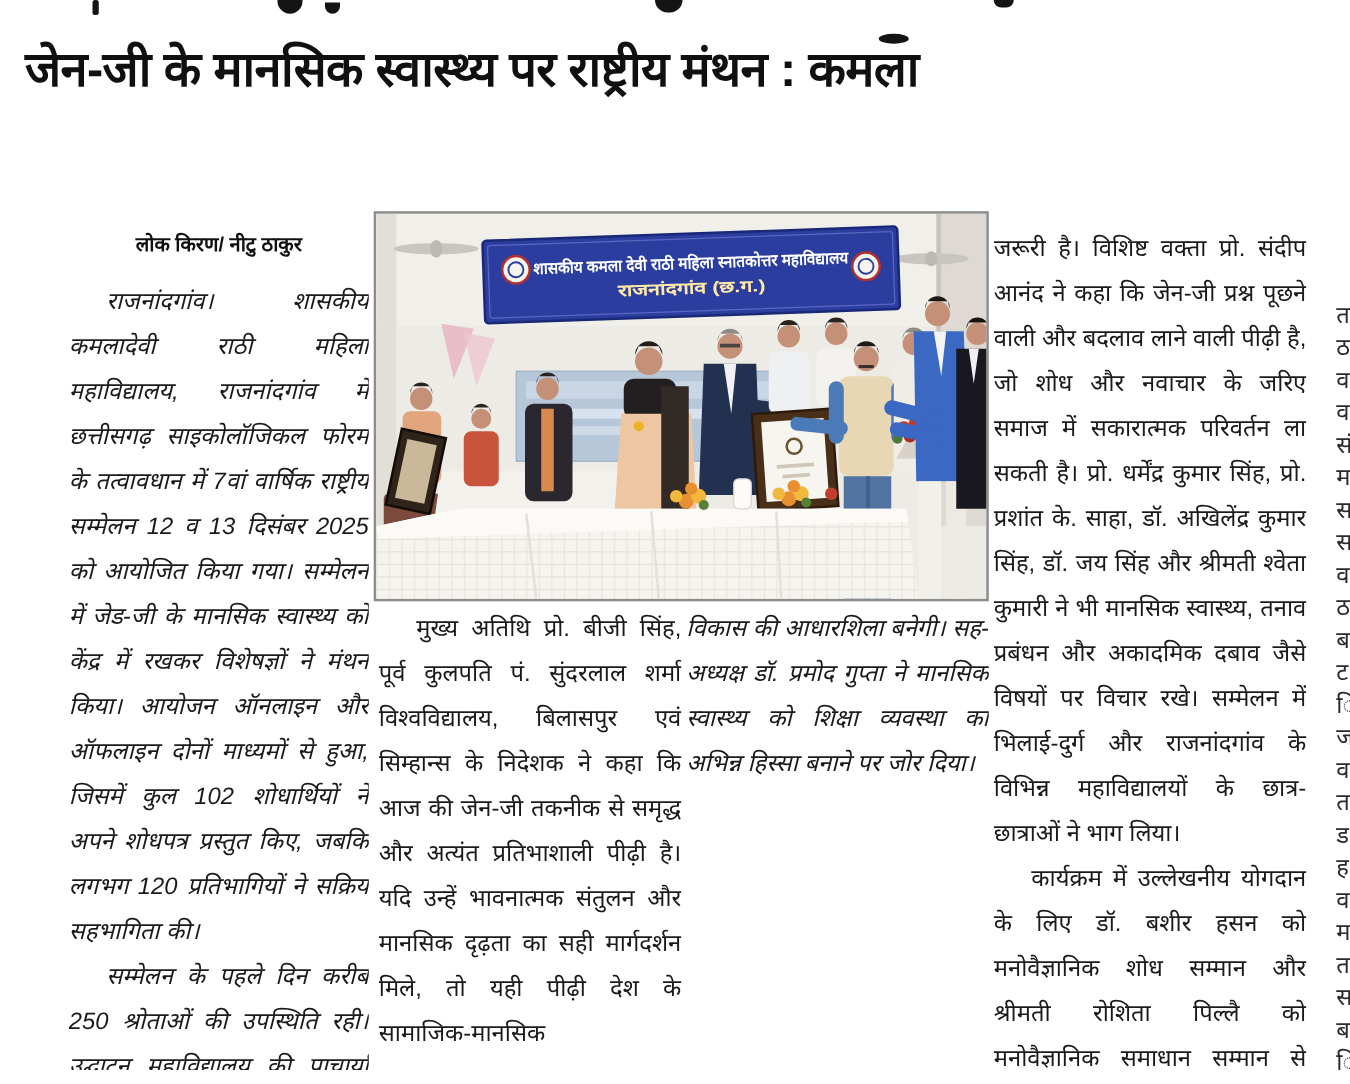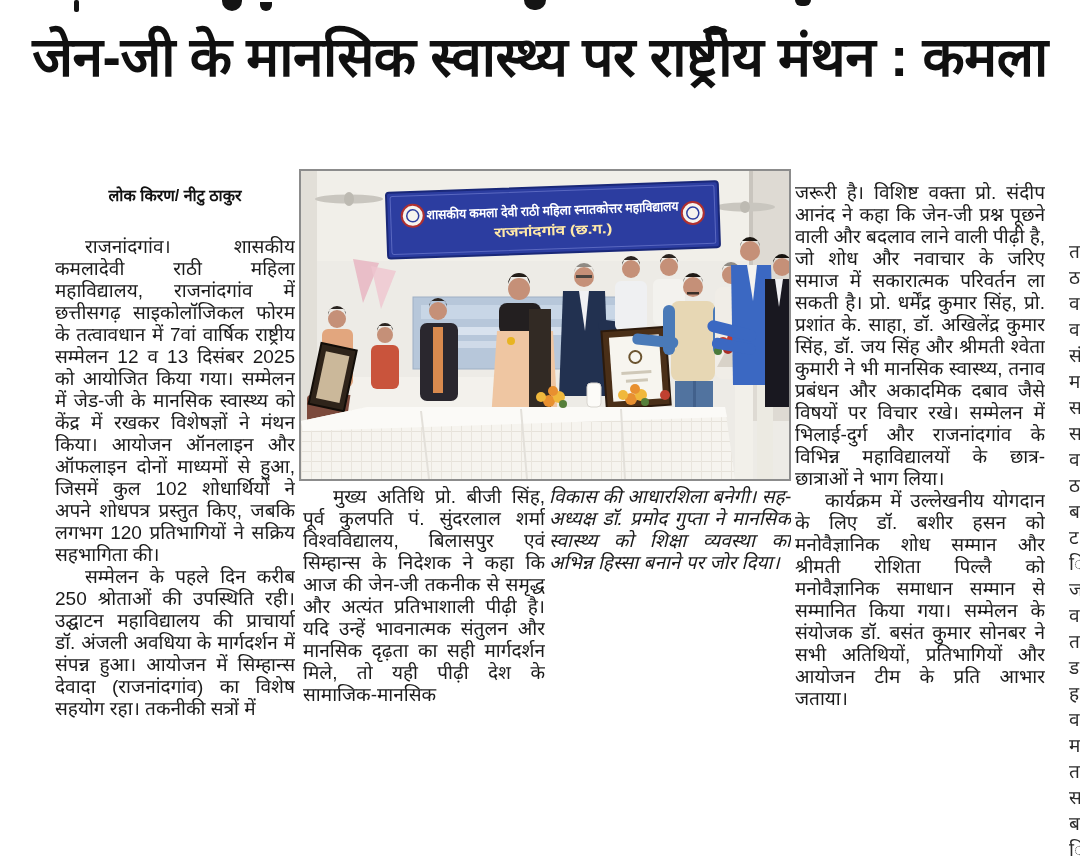--- a/index.html
+++ b/index.html
@@ -3,34 +3,34 @@
 <meta charset="utf-8">
 <style>
   html,body{margin:0;padding:0;}
   body{
     width:1080px;height:867px;position:relative;overflow:hidden;
     background:#ffffff;color:#161616;
     font-family:"Liberation Sans","DejaVu Sans",sans-serif;
   }
   .headline{
     position:absolute;left:20px;top:26px;width:1040px;
-    text-align:center;font-weight:800;color:#101010;
-    font-size:55px;line-height:62px;letter-spacing:-0.5px;
+    font-weight:800;color:#101010;
+    font-size:39px;line-height:62px;letter-spacing:-0.5px;
   }
   .byline{
     position:absolute;left:55px;top:184px;width:240px;
     text-align:center;font-weight:700;font-size:16px;color:#101010;
   }
   .col{
-    position:absolute;font-size:19px;line-height:22px;
+    position:absolute;font-size:19px;line-height:36px;
     text-align:justify;color:#1a1a1a;overflow:hidden;
   }
   .col p{margin:0;}
   .col p.ind{text-indent:30px;}
-  #col1{left:55px;top:236px;width:240px;height:632px;}
+  #col1{left:55px;top:224px;width:240px;height:632px;font-style:italic;}
   #col2{left:303px;top:486px;width:242px;height:374px;}
   #col3{left:549px;top:486px;width:242px;height:374px;font-style:italic;}
   #col4{left:795px;top:182px;width:250px;height:678px;}
   .photo-wrap{
     position:absolute;left:299px;top:169px;width:492px;height:312px;
     border:2px solid #8c8c8c;box-sizing:border-box;background:#e9e7e2;
   }
   .photo-wrap svg{display:block;}
   .edge-strip{
     position:absolute;left:1056px;top:238px;width:24px;height:622px;

